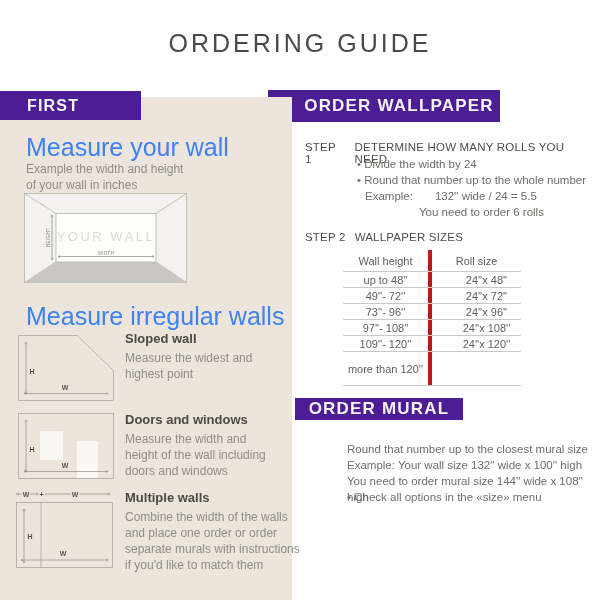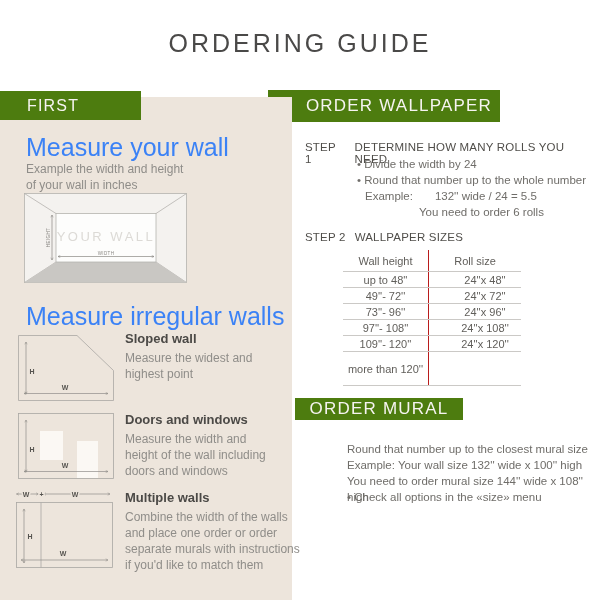--- a/index.html
+++ b/index.html
@@ -6,22 +6,22 @@
   #canvas{position:relative;width:600px;height:600px;background:#ffffff;overflow:hidden;
           font-family:"Liberation Sans","DejaVu Sans",sans-serif;}
   .abs{position:absolute;}
 
   
   .page-title{top:29px;left:0;right:0;text-align:center;font-size:25px;letter-spacing:3px;
               color:#4a4948;font-weight:400;}
 
   
   .beige-panel{left:0;top:97px;width:292px;height:503px;background:#ede5dc;z-index:2;}
-  .bar{background:#4d7c0f;color:#f6f4f1;display:flex;align-items:center;box-sizing:border-box;
-       letter-spacing:1.2px;font-weight:400;}
+  .bar{background:#4c1d95;color:#f6f4f1;display:flex;align-items:center;box-sizing:border-box;
+       letter-spacing:1.2px;font-weight:700;}
   .bar-first{left:0;top:91px;width:141px;height:29px;z-index:3;font-size:16px;padding-left:27px;}
   .bar-wallpaper{left:268px;top:90px;width:232px;height:32px;z-index:1;font-size:17px;
                  justify-content:center;padding-left:30px;}
   .bar-mural{left:295px;top:398px;width:168px;height:22px;z-index:1;font-size:17px;justify-content:center;}
 
   
   .lz{z-index:4;}
   .h1{font-size:25px;color:#3b82f6;font-weight:400;}
   .h-measure-wall{left:26px;top:133px;}
   .h-irregular{left:26px;top:302px;}
@@ -41,21 +41,21 @@
   .step-row{display:flex;gap:9px;font-size:11.5px;color:#504e4a;letter-spacing:0.2px;}
   .step1-row{left:305px;top:141px;}
   .step2-row{left:305px;top:231px;}
   .rbody{font-size:11.5px;color:#6f6d69;}
   .bullets{left:357px;top:157px;line-height:15.5px;white-space:pre-line;}
   .example-row{left:365px;top:190px;display:flex;gap:22px;}
   .example-note{left:419px;top:206px;}
 
   .sizes-table{left:343px;top:250px;width:178px;font-size:11px;color:#605e5a;}
   .trow{display:flex;border-bottom:1px solid #cbc9c6;align-items:center;}
-  .trow .c1{width:85px;border-right:1px solid #b91c1c;align-self:stretch;
+  .trow .c1{width:85px;border-right:4px solid #b91c1c;align-self:stretch;
             display:flex;align-items:center;justify-content:center;}
   .trow .c2{flex:1;text-align:center;}
   .thead{height:21px;}
   .tr-std{height:15px;gap:20px;}
   .tr-last{height:33px;}
   .tr-last .c2{white-space:pre-line;line-height:14px;}
 
   .mural-text{left:347px;top:441px;line-height:16px;}
   .mural-text div{height:16px;}
 

